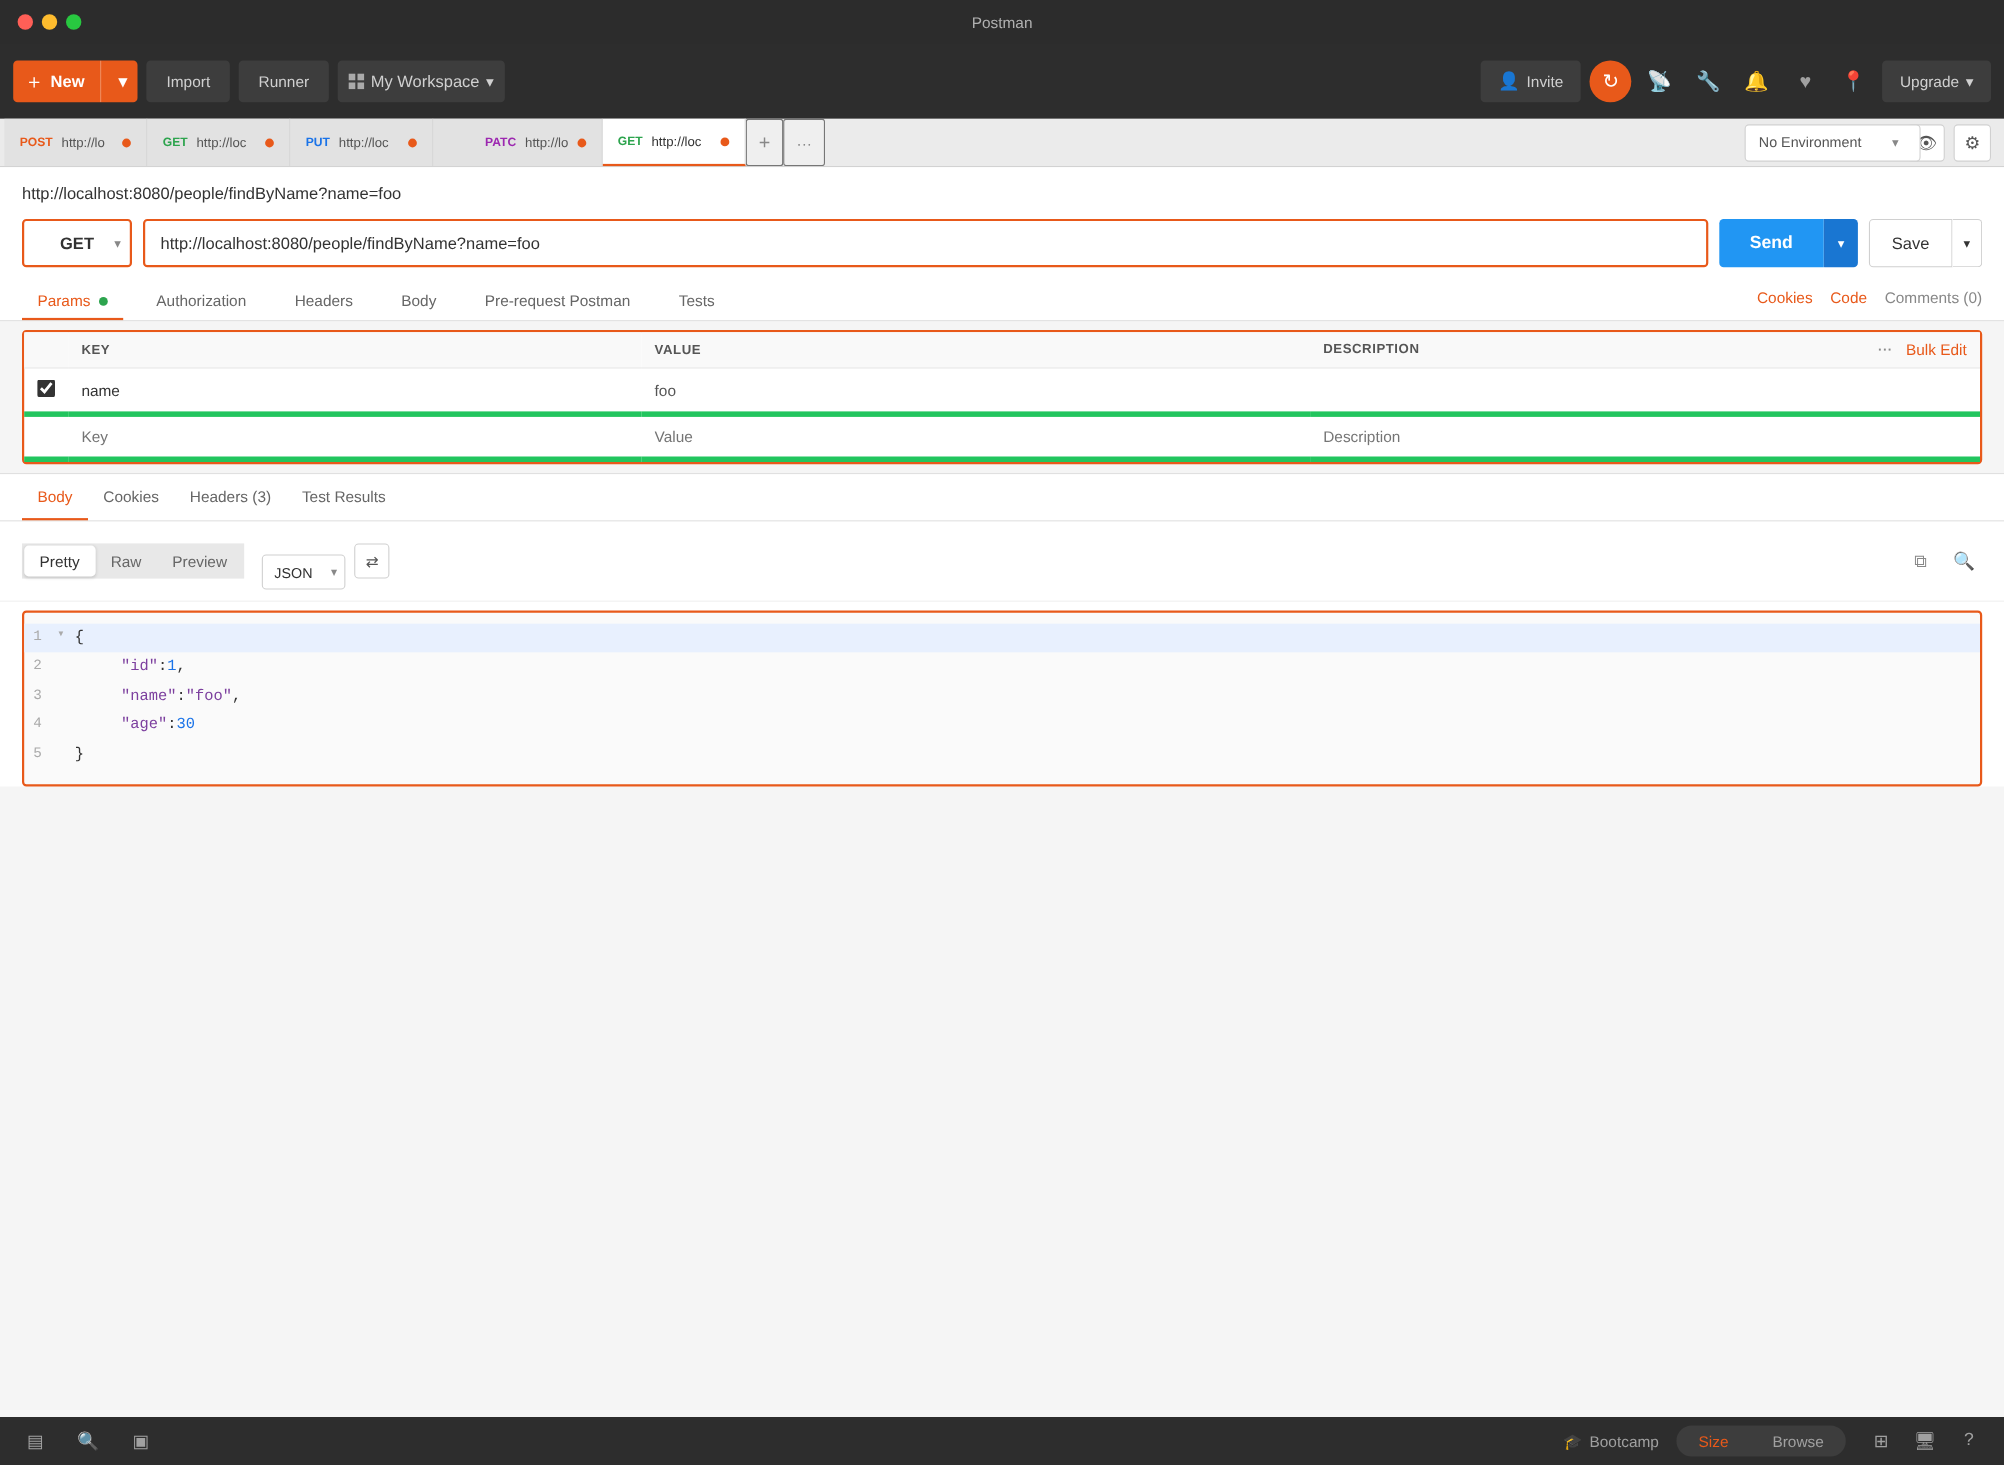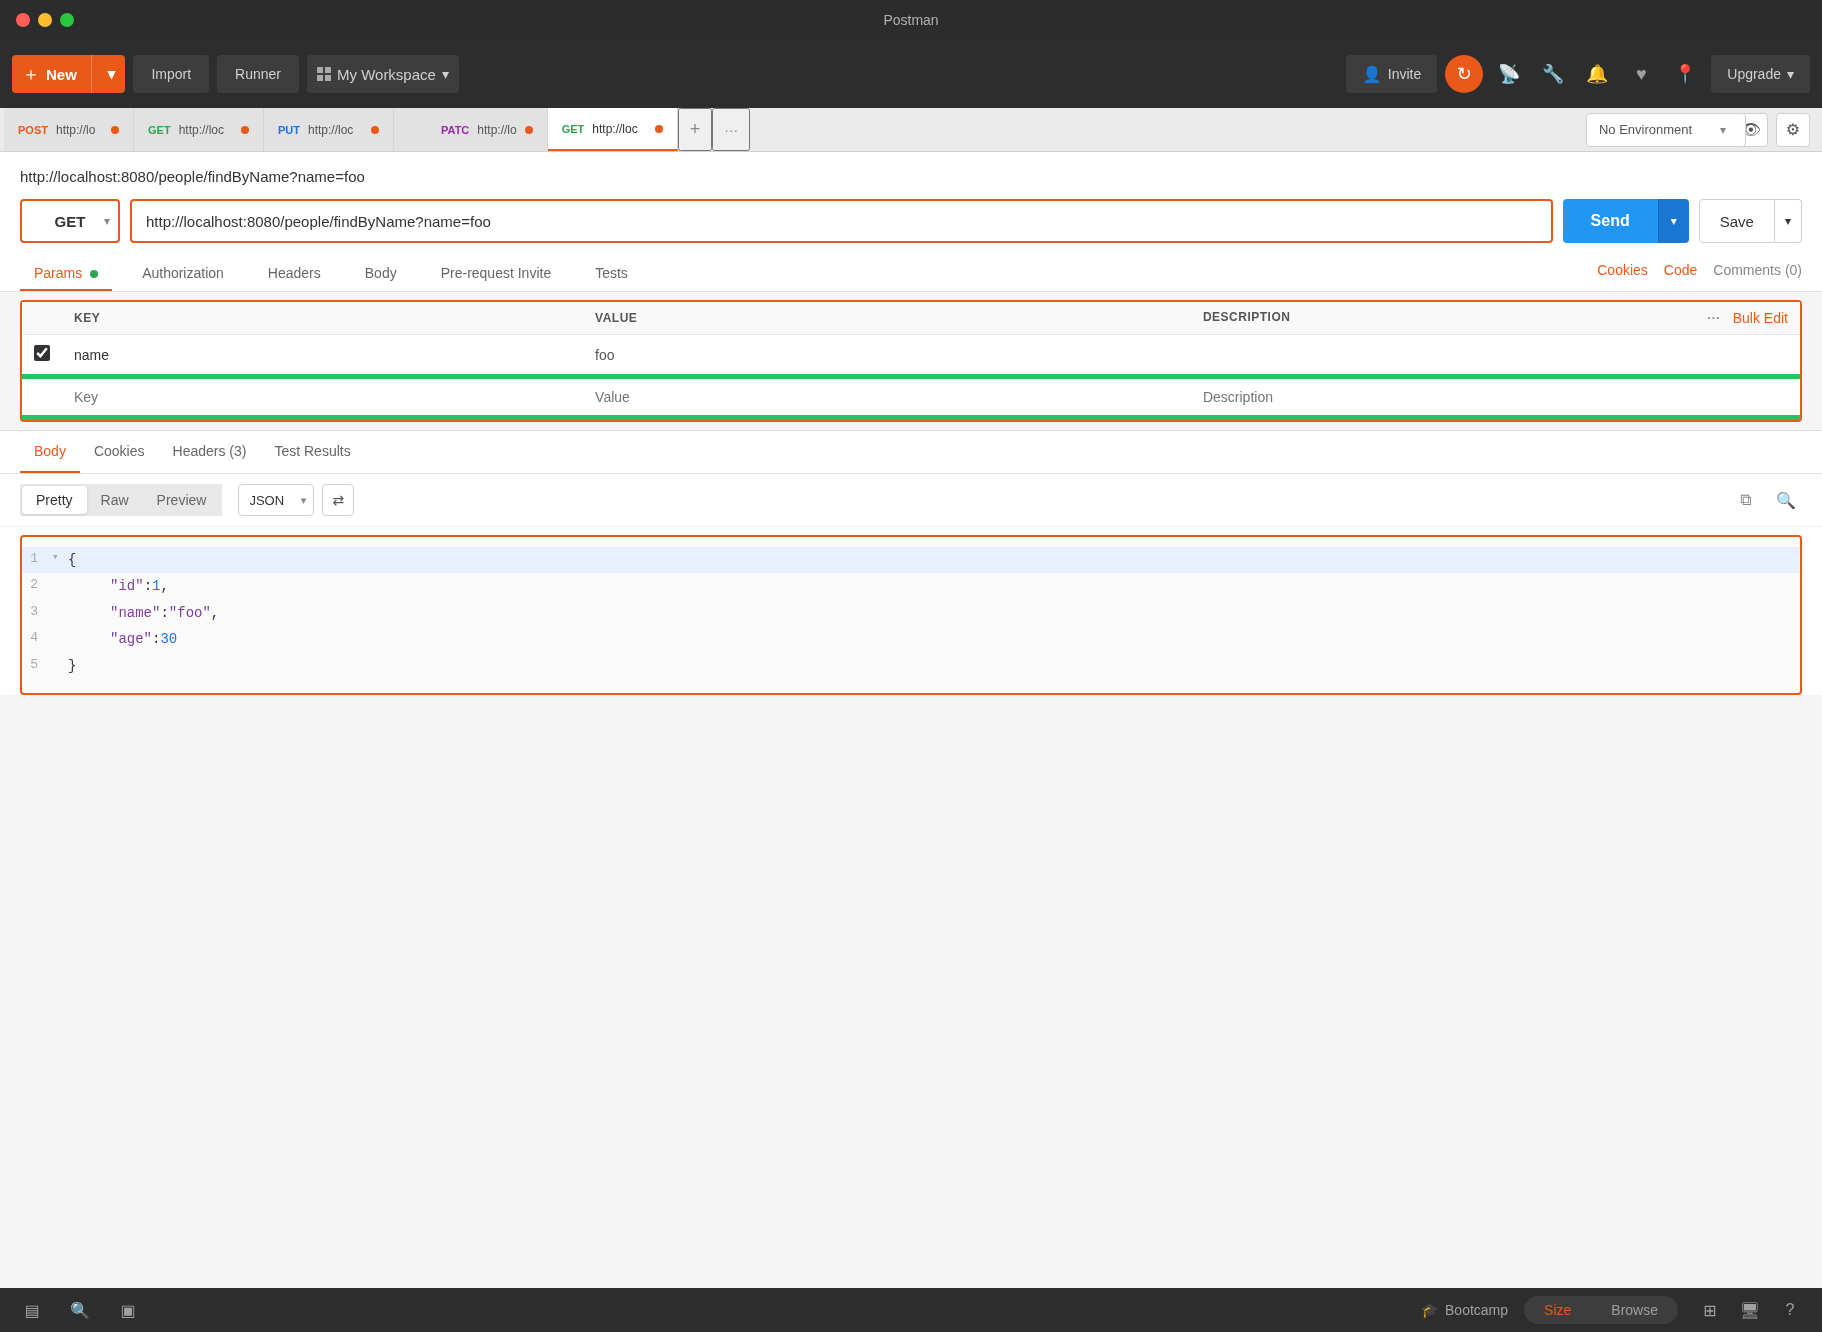--- a/index.html
+++ b/index.html
@@ -284,21 +284,21 @@
     <button class="req-tab">
       <span>Authorization</span>
     </button>
     <button class="req-tab">
       <span>Headers</span>
     </button>
     <button class="req-tab">
       <span>Body</span>
     </button>
     <button class="req-tab">
-      <span>Pre-request Invite</span>
+      <span>Pre-request Postman</span>
     </button>
     <button class="req-tab">
       <span>Tests</span>
     </button>
     <div class="req-tabs-right">
       <button class="req-tab-link">
         <span>Cookies</span>
       </button>
       <button class="req-tab-link">
         <span>Code</span>
@@ -378,21 +378,21 @@
       <button class="resp-view-btn active">
         <span>Pretty</span>
       </button>
       <button class="resp-view-btn">
         <span>Raw</span>
       </button>
       <button class="resp-view-btn">
         <span>Preview</span>
       </button>
     </div>
-    <div style="position:relative; display:flex; align-items:flex-start; margin-left:8px;">
+    <div style="position:relative; display:flex; align-items:flex-start; margin-left:8px;margin-top:20px;">
       <select class="resp-format-select">
         <option>JSON</option>
         <option>XML</option>
         <option>HTML</option>
         <option>Text</option>
       </select>
       <span style="position:absolute;right:8px;top:50%;transform:translateY(-50%);pointer-events:none;color:#888;font-size:11px;">▾</span>
     </div>
     <button class="resp-wrap-btn">
       <span>⇄</span>

